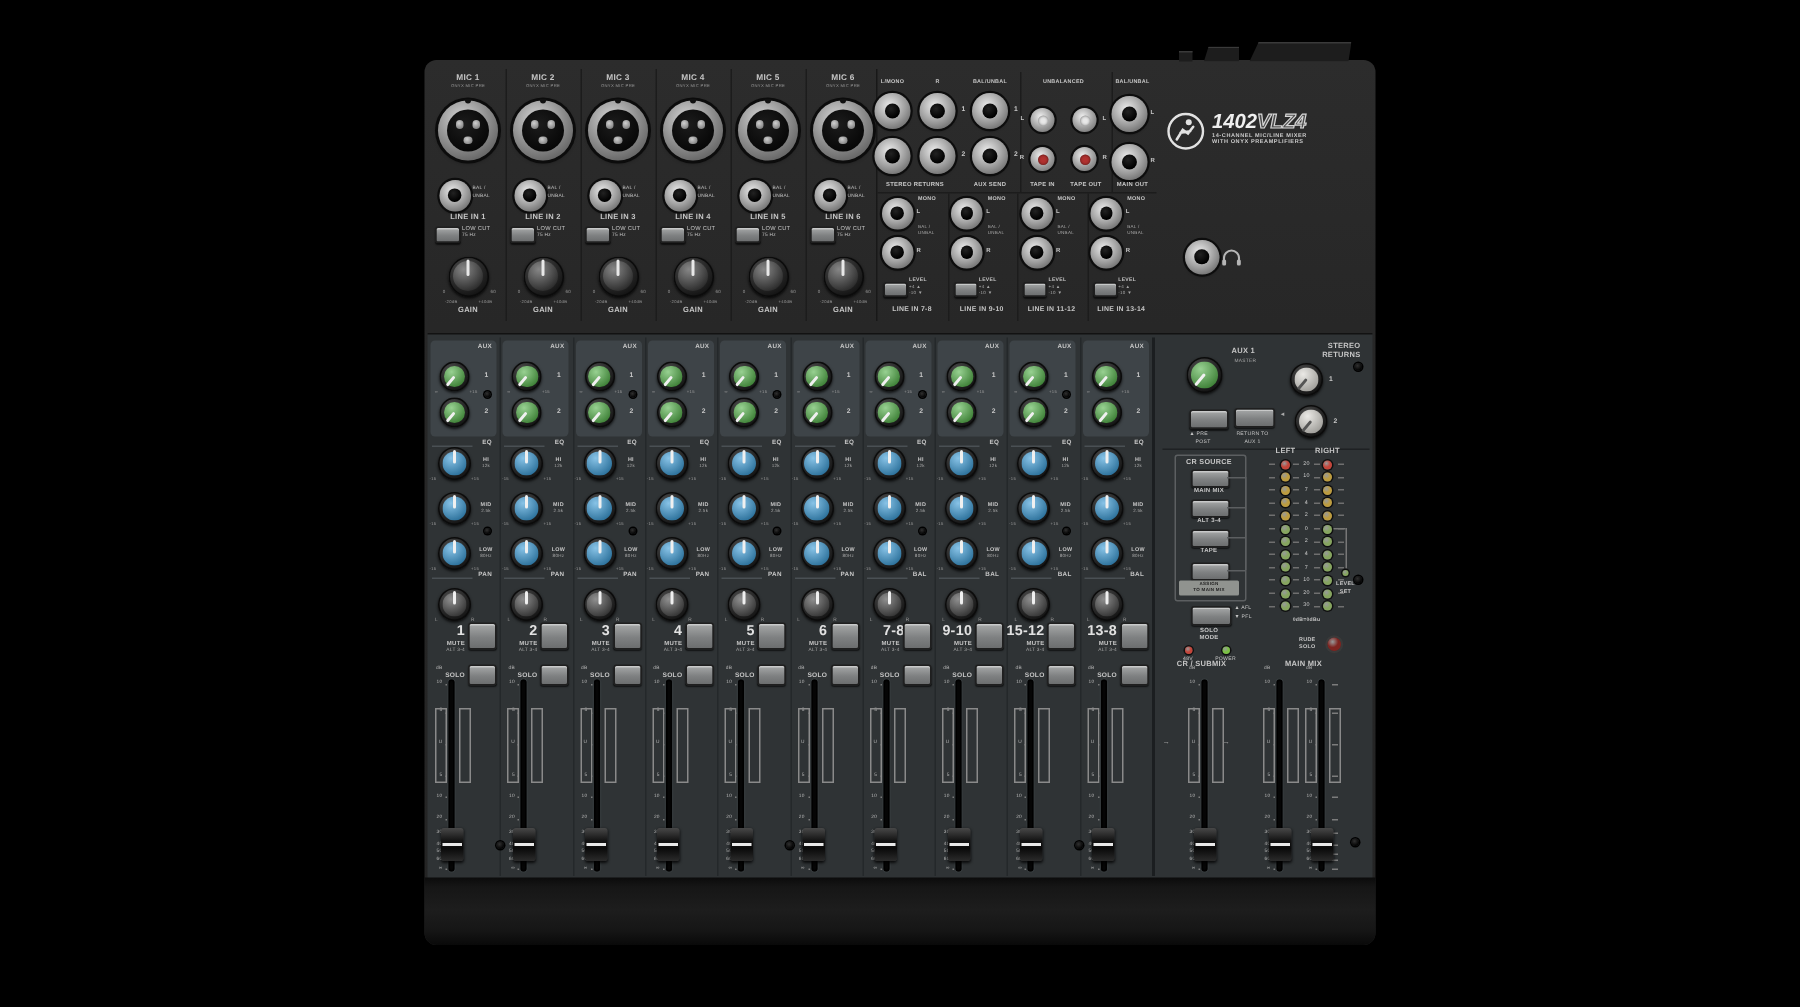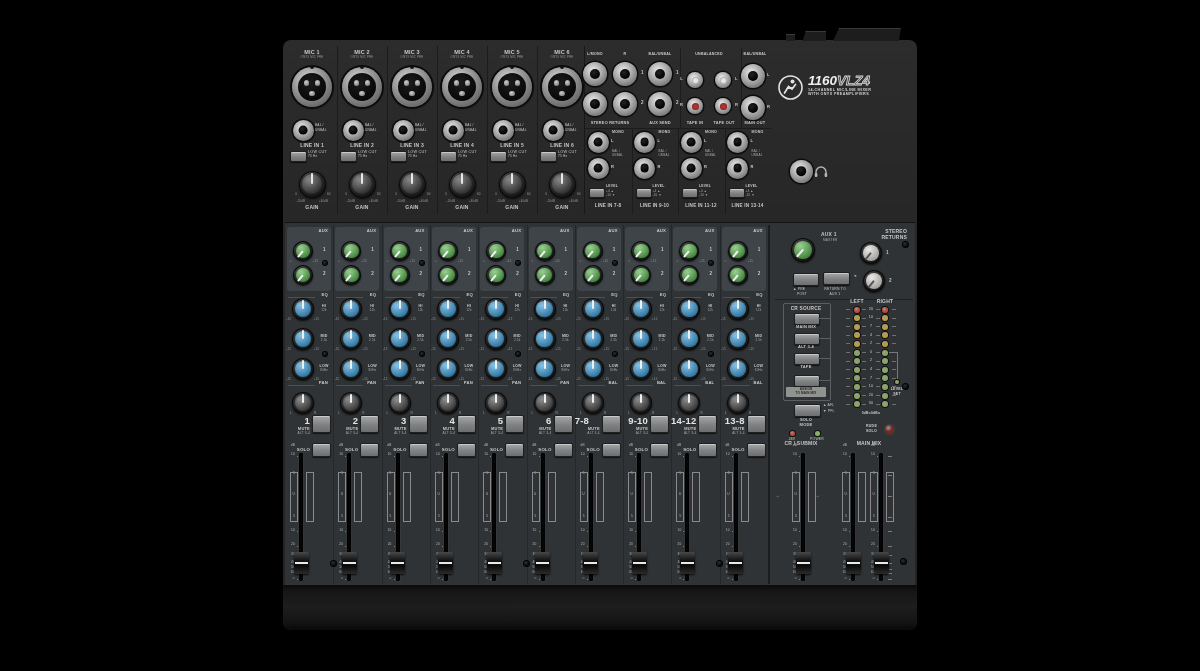--- a/index.html
+++ b/index.html
@@ -913,21 +913,21 @@
         <div class="t tr" style="left: 295.8px; top: 155px; font-size: 2.8px; color: rgb(154, 154, 154);">-15</div>
         <div class="t" style="left: 318.8px; top: 155px; font-size: 2.8px; color: rgb(154, 154, 154);">+15</div>
         <div class="hline" style="left: 292.8px; top: 162px; width: 27px; background: rgb(74, 80, 84);"></div>
         <div class="t b tr" style="left: 332.8px; top: 158px; font-size: 4.2px;">BAL</div>
         <div class="knob" style="left: 296.8px; top: 169px; width: 22px; height: 22px;">
           <div class="cap" style="background-color: rgb(74, 74, 74);"></div>
           <div class="ptr" style="position: absolute; left: 50%; top: 10%; width: 2px; margin-left: -1px; height: 40%; border-radius: 1px; transform-origin: 50% 100%; transform: rotate(0deg); background: rgb(240, 240, 240);"></div>
         </div>
         <div class="t tr" style="left: 296.8px; top: 189px; font-size: 3.2px; color: rgb(154, 154, 154);">L</div>
         <div class="t" style="left: 318.8px; top: 189px; font-size: 3.2px; color: rgb(154, 154, 154);">R</div>
-        <div class="t b tr" style="left: 304px; top: 193px; font-size: 9.5px; color: rgb(226, 226, 226);">7-8</div>
+        <div class="t b tr" style="left: 318px; top: 193px; font-size: 9.5px; color: rgb(226, 226, 226);">7-8</div>
         <div class="t b tr" style="left: 314.8px; top: 204px; font-size: 4px;">MUTE</div>
         <div class="t tr" style="left: 314.8px; top: 209px; font-size: 3.2px; color: rgb(168, 168, 168);">ALT 3-4</div>
         <div class="btn" style="left: 316.8px; top: 192px; width: 17px; height: 16px;"></div>
         <div class="btn" style="left: 316.8px; top: 220px; width: 17px; height: 12px;"></div>
         <div class="t b tr" style="left: 314.8px; top: 225px; font-size: 4.4px;">SOLO</div>
         <div class="t tr" style="left: 299.8px; top: 220.56px; font-size: 3.2px; color: rgb(185, 185, 185);">dB</div>
         <div class="t tr" style="left: 299.8px; top: 230.16px; font-size: 3.2px; color: rgb(185, 185, 185);">10</div>
         <div class="tick" style="left: 301.8px; top: 232.56px; width: 4px;"></div>
         <div class="t tr" style="left: 299.8px; top: 249.36px; font-size: 3.2px; color: rgb(185, 185, 185);">5</div>
         <div class="tick" style="left: 301.8px; top: 251.76px; width: 4px;"></div>
@@ -1083,21 +1083,21 @@
         <div class="t tr" style="left: 392.4px; top: 155px; font-size: 2.8px; color: rgb(154, 154, 154);">-15</div>
         <div class="t" style="left: 415.4px; top: 155px; font-size: 2.8px; color: rgb(154, 154, 154);">+15</div>
         <div class="hline" style="left: 389.4px; top: 162px; width: 27px; background: rgb(74, 80, 84);"></div>
         <div class="t b tr" style="left: 429.4px; top: 158px; font-size: 4.2px;">BAL</div>
         <div class="knob" style="left: 393.4px; top: 169px; width: 22px; height: 22px;">
           <div class="cap" style="background-color: rgb(74, 74, 74);"></div>
           <div class="ptr" style="position: absolute; left: 50%; top: 10%; width: 2px; margin-left: -1px; height: 40%; border-radius: 1px; transform-origin: 50% 100%; transform: rotate(0deg); background: rgb(240, 240, 240);"></div>
         </div>
         <div class="t tr" style="left: 393.4px; top: 189px; font-size: 3.2px; color: rgb(154, 154, 154);">L</div>
         <div class="t" style="left: 415.4px; top: 189px; font-size: 3.2px; color: rgb(154, 154, 154);">R</div>
-        <div class="t b tr" style="left: 411.4px; top: 193px; font-size: 9.5px; color: rgb(226, 226, 226);">14-12</div>
+        <div class="t b tr" style="left: 411.4px; top: 193px; font-size: 9.5px; color: rgb(226, 226, 226);">15-12</div>
         <div class="t b tr" style="left: 411.4px; top: 204px; font-size: 4px;">MUTE</div>
         <div class="t tr" style="left: 411.4px; top: 209px; font-size: 3.2px; color: rgb(168, 168, 168);">ALT 3-4</div>
         <div class="btn" style="left: 413.4px; top: 192px; width: 17px; height: 16px;"></div>
         <div class="btn" style="left: 413.4px; top: 220px; width: 17px; height: 12px;"></div>
         <div class="t b tr" style="left: 411.4px; top: 225px; font-size: 4.4px;">SOLO</div>
         <div class="t tr" style="left: 396.4px; top: 220.56px; font-size: 3.2px; color: rgb(185, 185, 185);">dB</div>
         <div class="t tr" style="left: 396.4px; top: 230.16px; font-size: 3.2px; color: rgb(185, 185, 185);">10</div>
         <div class="tick" style="left: 398.4px; top: 232.56px; width: 4px;"></div>
         <div class="t tr" style="left: 396.4px; top: 249.36px; font-size: 3.2px; color: rgb(185, 185, 185);">5</div>
         <div class="tick" style="left: 398.4px; top: 251.76px; width: 4px;"></div>
@@ -1472,21 +1472,21 @@
 
     <div id="brand">
       <span style="display:block;width:27px;height:27px;">
         <svg width="27" height="27" viewBox="0 0 27 27">
           <circle cx="13.5" cy="13.5" r="11.5" fill="none" stroke="#e2e2e2" stroke-width="1.6"></circle>
           <circle cx="15.5" cy="7.5" r="2" fill="#e2e2e2"></circle>
           <path d="M7.5 19 L11.5 12.5 L15 15 L18.5 10.5 M10 14.5 L16.5 13.5" fill="none" stroke="#e2e2e2" stroke-width="1.7" stroke-linecap="round"></path>
         </svg>
       </span>
       <div style="margin-left:4px;">
-        <div class="model"><span>1160</span><span class="outline">VLZ4</span></div>
+        <div class="model"><span>1402</span><span class="outline">VLZ4</span></div>
         <div class="tag">14-CHANNEL MIC/LINE MIXER</div>
         <div class="tag">WITH ONYX PREAMPLIFIERS</div>
       </div>
     </div>
   <div class="jack" style="left: 506.5px; top: 119.5px; width: 23px; height: 23px;">
         <i style="height: 9.66px; width: 9.66px;"></i>
       </div>
       <div class="abs" style="left: 530px; top: 124px; width: 16px; height: 14px;"><svg width="16" height="14" viewBox="0 0 16 14">
           <path d="M3 10 V8 a5 5 0 0 1 10 0 V10" fill="none" stroke="#b5b5b5" stroke-width="1.4"></path>
           <rect x="1.8" y="9" width="2.6" height="4" rx="1" fill="#b5b5b5"></rect>

